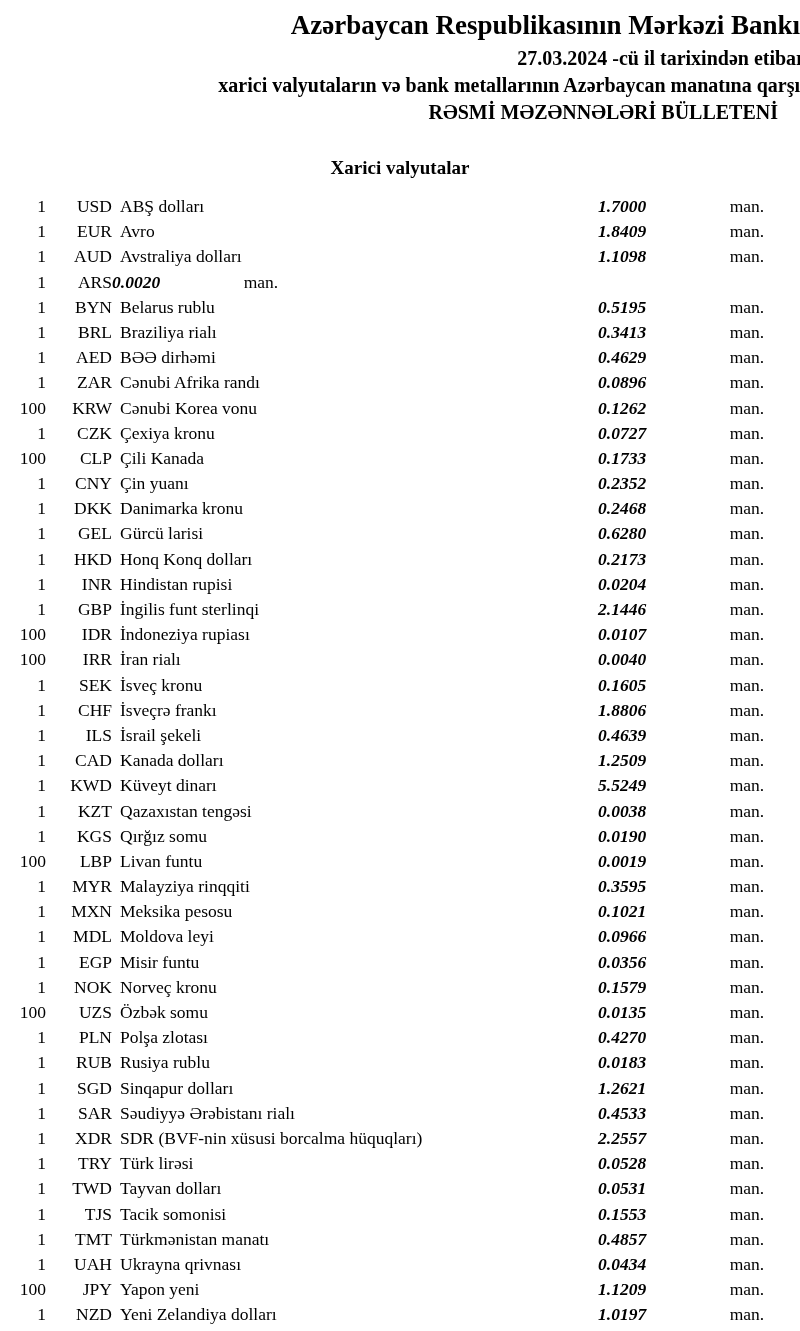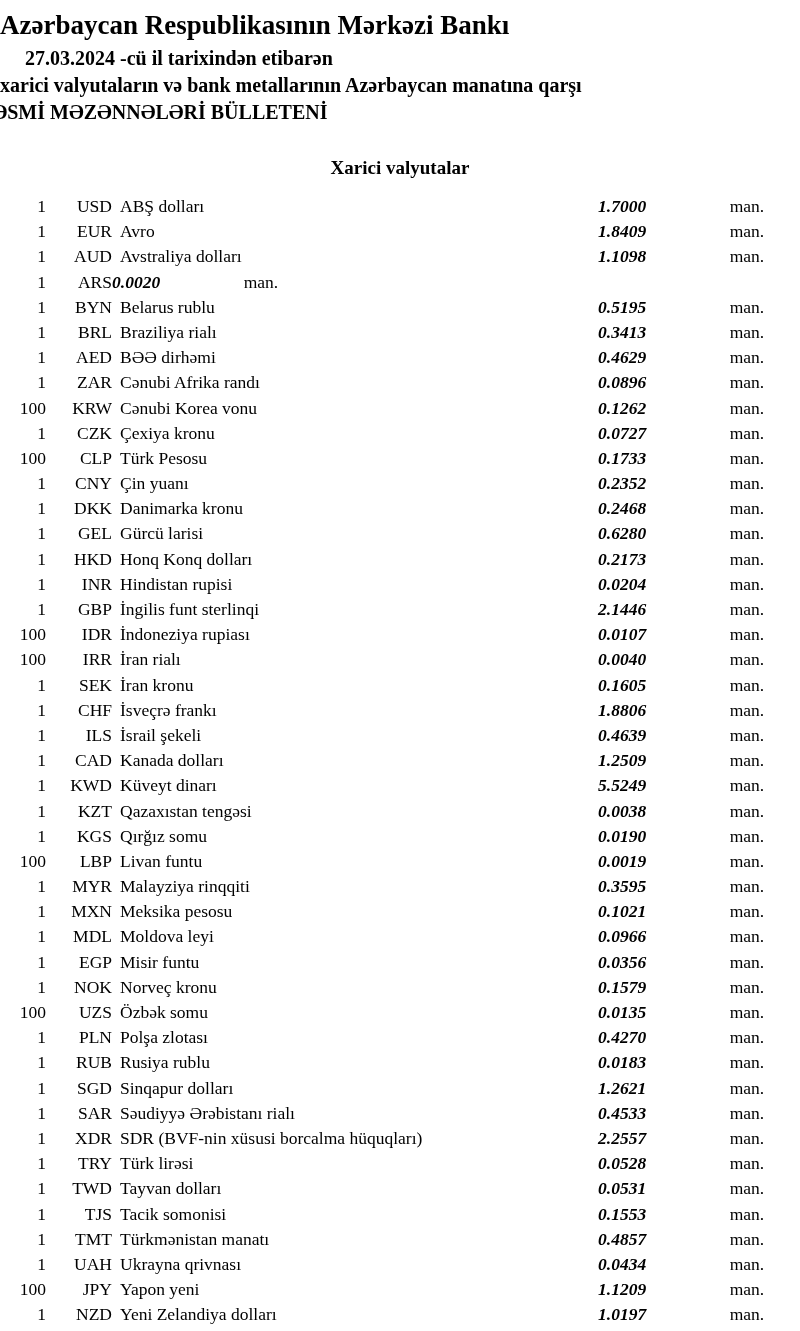--- a/index.html
+++ b/index.html
@@ -8,21 +8,21 @@
     background: #ffffff;
     color: #000000;
   }
   body {
     width: 800px;
     height: 1331px;
     font-family: "Liberation Serif", "DejaVu Serif", serif;
     overflow: hidden;
   }
   .header {
-    text-align: left;
+    text-align: right;
     padding-top: 9px;
   }
   .doc-title {
     font-size: 27px;
     font-weight: bold;
     line-height: 32px;
   }
   .doc-dateline {
     font-size: 20px;
     font-weight: bold;
@@ -176,21 +176,21 @@
     <span class="qty">1</span>
     <span class="code">CZK</span>
     <span class="cur-name">Çexiya kronu</span>
     <span class="rate">0.0727</span>
     <span class="unit">man.</span>
   </div>
 
   <div class="rate-row">
     <span class="qty">100</span>
     <span class="code">CLP</span>
-    <span class="cur-name">Türk Pesosu</span>
+    <span class="cur-name">Çili Kanada</span>
     <span class="rate">0.1733</span>
     <span class="unit">man.</span>
   </div>
 
   <div class="rate-row">
     <span class="qty">1</span>
     <span class="code">CNY</span>
     <span class="cur-name">Çin yuanı</span>
     <span class="rate">0.2352</span>
     <span class="unit">man.</span>
@@ -248,21 +248,21 @@
     <span class="qty">100</span>
     <span class="code">IRR</span>
     <span class="cur-name">İran rialı</span>
     <span class="rate">0.0040</span>
     <span class="unit">man.</span>
   </div>
 
   <div class="rate-row">
     <span class="qty">1</span>
     <span class="code">SEK</span>
-    <span class="cur-name">İran kronu</span>
+    <span class="cur-name">İsveç kronu</span>
     <span class="rate">0.1605</span>
     <span class="unit">man.</span>
   </div>
 
   <div class="rate-row">
     <span class="qty">1</span>
     <span class="code">CHF</span>
     <span class="cur-name">İsveçrə frankı</span>
     <span class="rate">1.8806</span>
     <span class="unit">man.</span>

